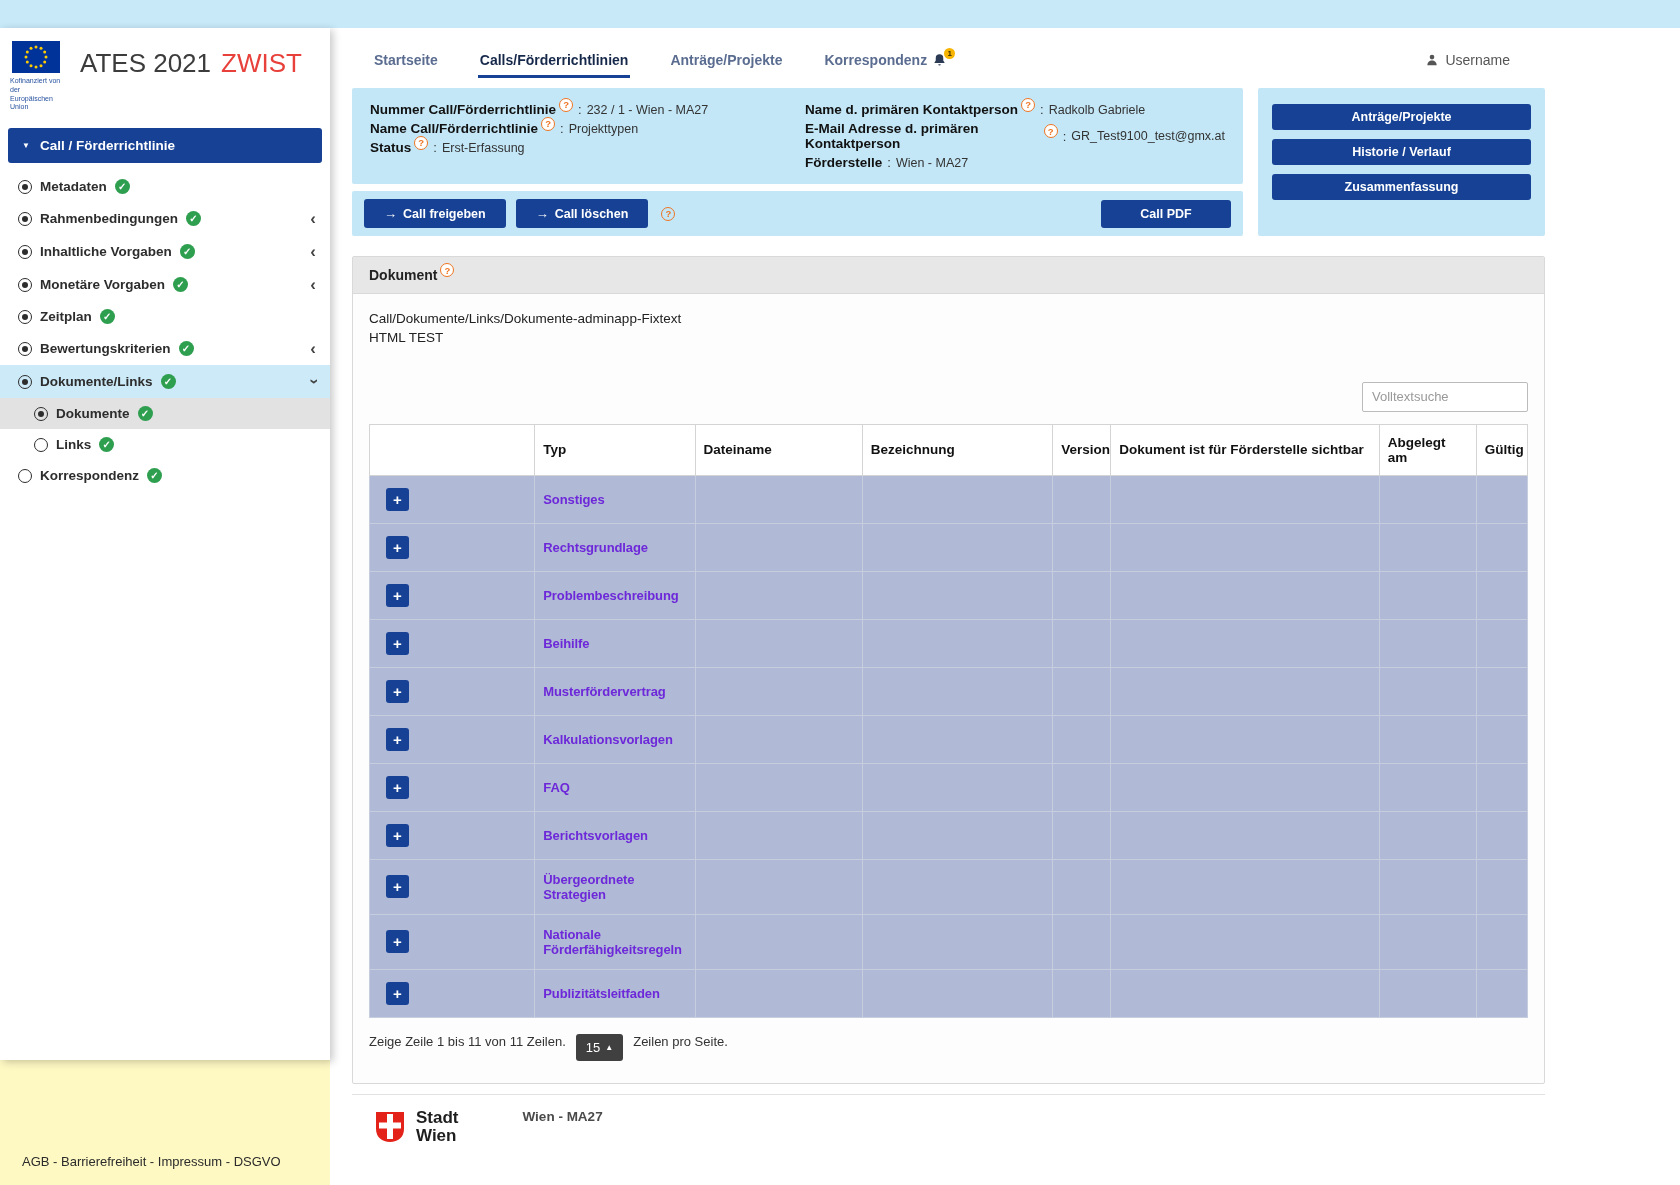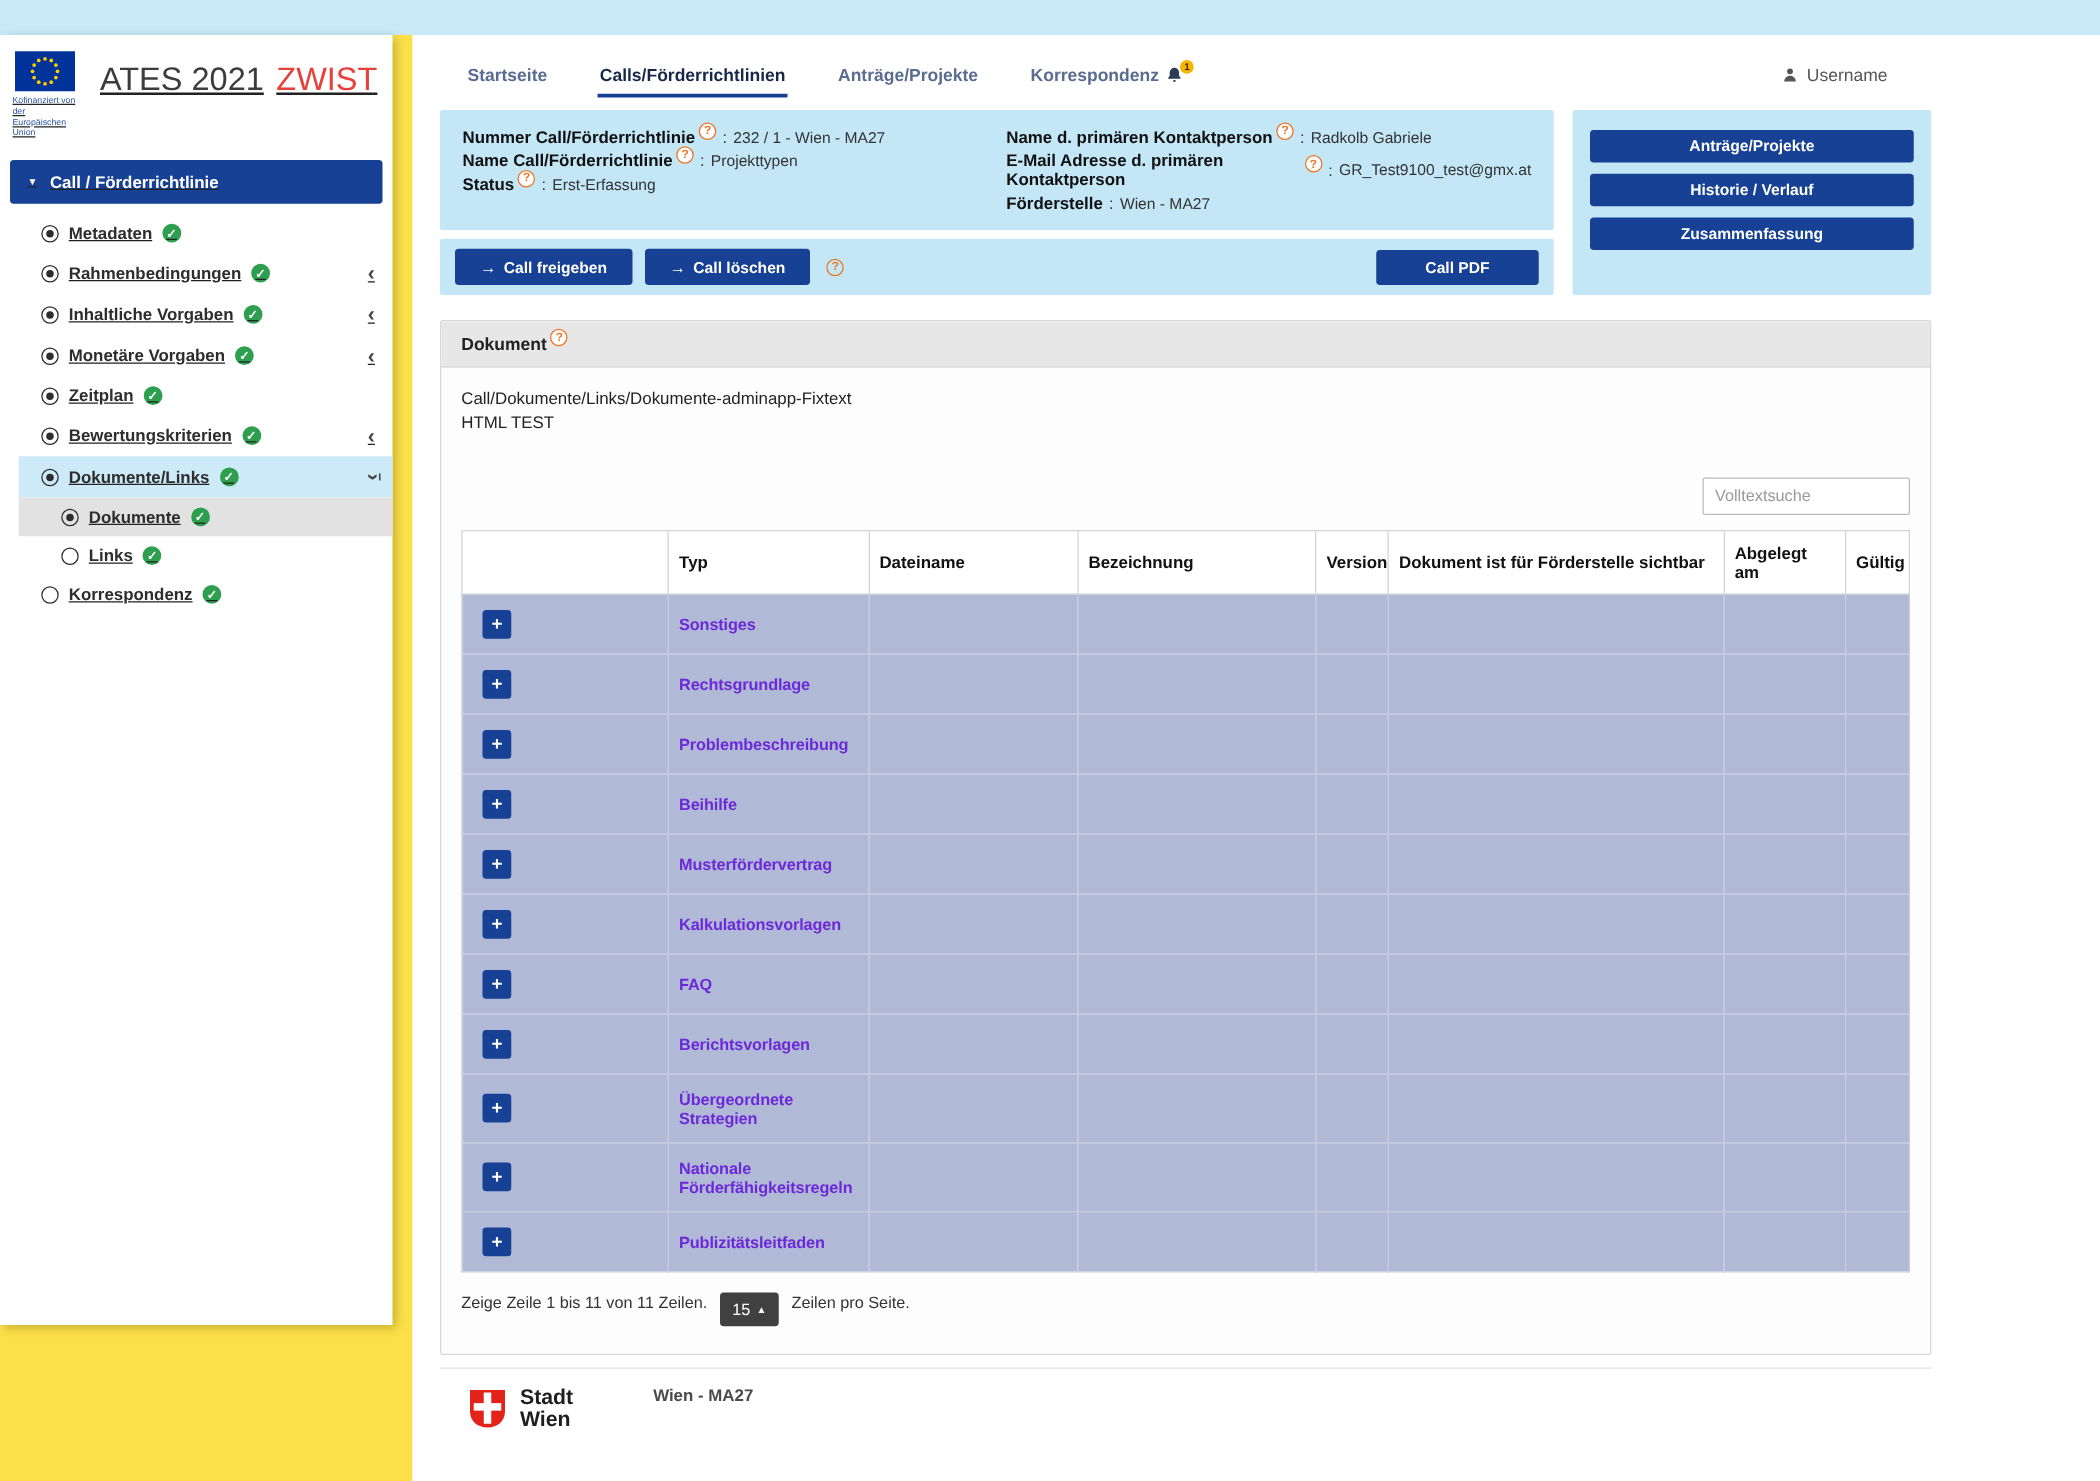--- a/index.html
+++ b/index.html
@@ -7,34 +7,34 @@
   body {
     font-family: "Liberation Sans", sans-serif;
     background:#e9e9e9;
     color:#222;
     font-size:13px;
   }
   .top-strip { height:28px; background:#c7e9f8; width:100%; }
   .layout { display:flex; align-items:stretch; min-height:1157px; }
 
   
-  .side-col { width:330px; flex:0 0 330px; display:flex; flex-direction:row; background:#fde047;text-decoration:underline; }
+  .side-col { width:330px; flex:0 0 330px; display:flex; flex-direction:column; background:#fef9c3; }
   .sidebar { background:#fff; height:1032px; box-shadow:3px 2px 8px rgba(0,0,0,.22); position:relative; z-index:3; }
   .logo-row { display:flex; gap:14px; padding:12px 12px 2px 10px; align-items:flex-start; }
   .eu-block { display:flex; flex-direction:column; width:56px; }
   .eu-caption { font-size:7px; color:#26519f; line-height:1.25; margin-top:3px; }
   .app-title { font-size:26px; color:#3c3c3c; margin-top:8px; white-space:nowrap; }
   .app-title .zwist { color:#e8403a; margin-left:10px; }
   .nav-header {
     margin:14px 8px 6px 8px; background:#164194; color:#fff; font-weight:700;
     font-size:13.5px; padding:10px 14px; border-radius:3px;
     display:flex; align-items:center; gap:10px; cursor:pointer;
   }
   .nav-header .tri { font-size:8px; }
-  .nav-list { padding:2px 0;margin-left:15px; }
+  .nav-list { padding:2px 0; }
   .nav-item {
     display:flex; align-items:center; gap:8px;
     padding:8px 14px 8px 18px; cursor:pointer; font-weight:600; color:#2d2d2d;
     font-size:13.5px;
   }
   .nav-item.sub { padding-left:34px; }
   .nav-item.active { background:#cdeaf8; font-weight:700; }
   .nav-item.subactive { background:#e2e2e2; font-weight:700; }
   .nav-ic { width:14px; height:14px; border:1.6px solid #2d2d2d; border-radius:50%; position:relative; flex:0 0 14px; }
   .nav-ic.dot::after { content:""; position:absolute; inset:3px; background:#2d2d2d; border-radius:50%; }

